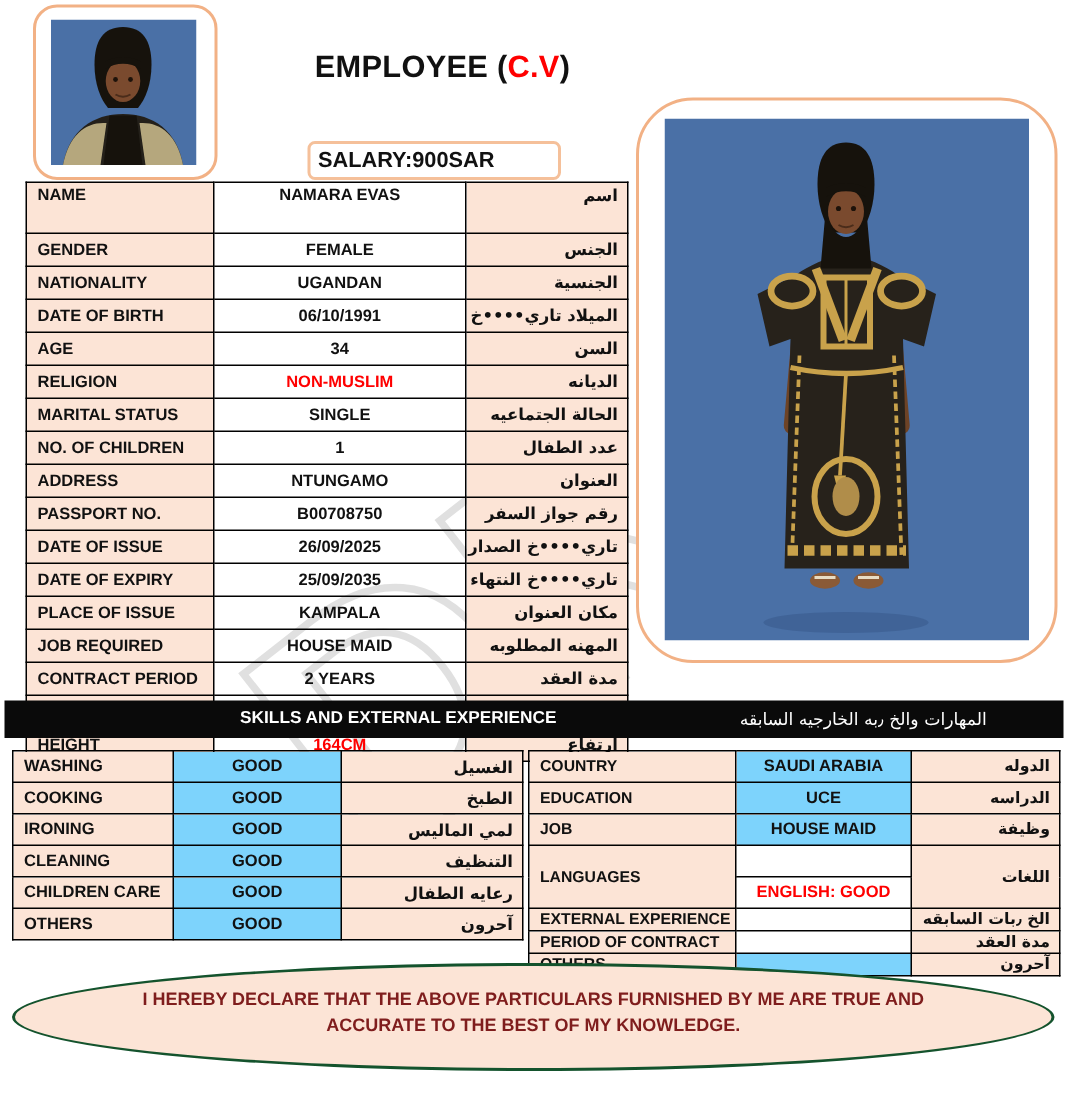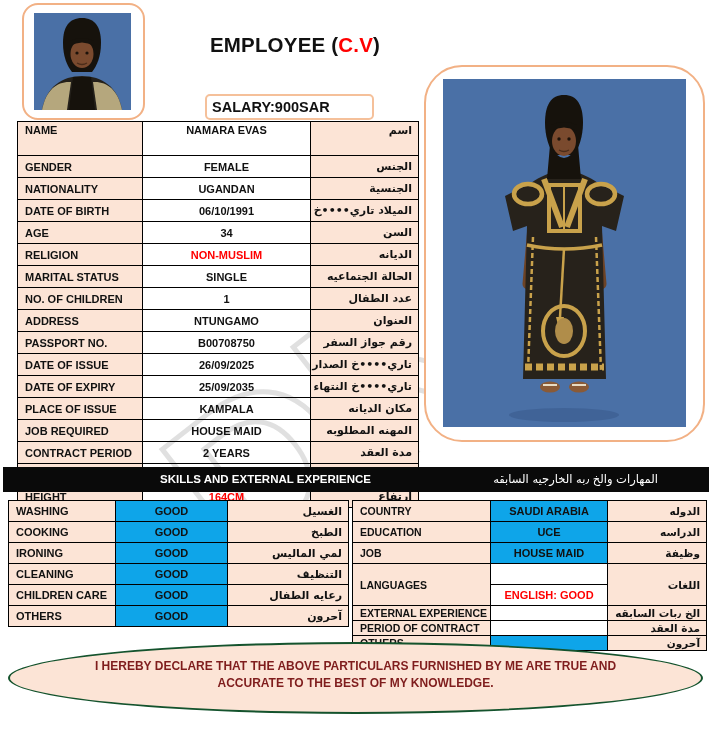--- a/index.html
+++ b/index.html
@@ -18,21 +18,21 @@
     font-size:20.5px;font-weight:bold;color:#111;z-index:2;letter-spacing:.2px;}
   #title .accent{color:#FF0000;}
   #salary-box{position:absolute;left:205px;top:94px;width:160px;height:22px;
     border:2px solid #F5C09A;border-radius:5px;font-size:14.5px;font-weight:bold;color:#111;
     line-height:22px;padding-left:5px;z-index:2;background:transparent;}
   
   table{border-collapse:collapse;table-layout:fixed;z-index:2;position:absolute;}
   td{border:1px solid #000;overflow:hidden;white-space:nowrap;}
   .lbl{background:#FCE4D6;font-weight:bold;font-size:11px;padding-left:7px;color:#111;}
   .val{background:transparent;font-weight:bold;font-size:11px;text-align:center;color:#111;}
-  .val-gray{background:#0ea5e9;}
+  .val-gray{background:#7dd3fc;}
   .ar{background:#FCE4D6;font-family:"DejaVu Sans",sans-serif;font-weight:bold;font-size:11px;
       text-align:right;padding-right:6px;color:#111;}
   .red{color:#FF0000;}
   
   #profile-table{left:17px;top:121px;width:401px;}
   #profile-table td{height:19px;}
   #profile-table tr:first-child td{height:30px;vertical-align:top;padding-top:2px;}
   
   #skills-bar{position:absolute;left:3px;top:467px;width:706px;height:25px;background:#0a0a0a;z-index:2;}
   #skills-bar .en{position:absolute;left:150px;top:0;width:225px;height:34px;line-height:25px;
@@ -163,21 +163,21 @@
 
     <tr>
       <td class="lbl">DATE OF EXPIRY</td>
       <td class="val">25/09/2035</td>
       <td class="ar" dir="rtl">تاري••••خ النتهاء</td>
     </tr>
 
     <tr>
       <td class="lbl">PLACE OF ISSUE</td>
       <td class="val">KAMPALA</td>
-      <td class="ar" dir="rtl">مكان الديانه</td>
+      <td class="ar" dir="rtl">مكان العنوان</td>
     </tr>
 
     <tr>
       <td class="lbl">JOB REQUIRED</td>
       <td class="val">HOUSE MAID</td>
       <td class="ar" dir="rtl">المهنه المطلوبه</td>
     </tr>
 
     <tr>
       <td class="lbl">CONTRACT PERIOD</td>

